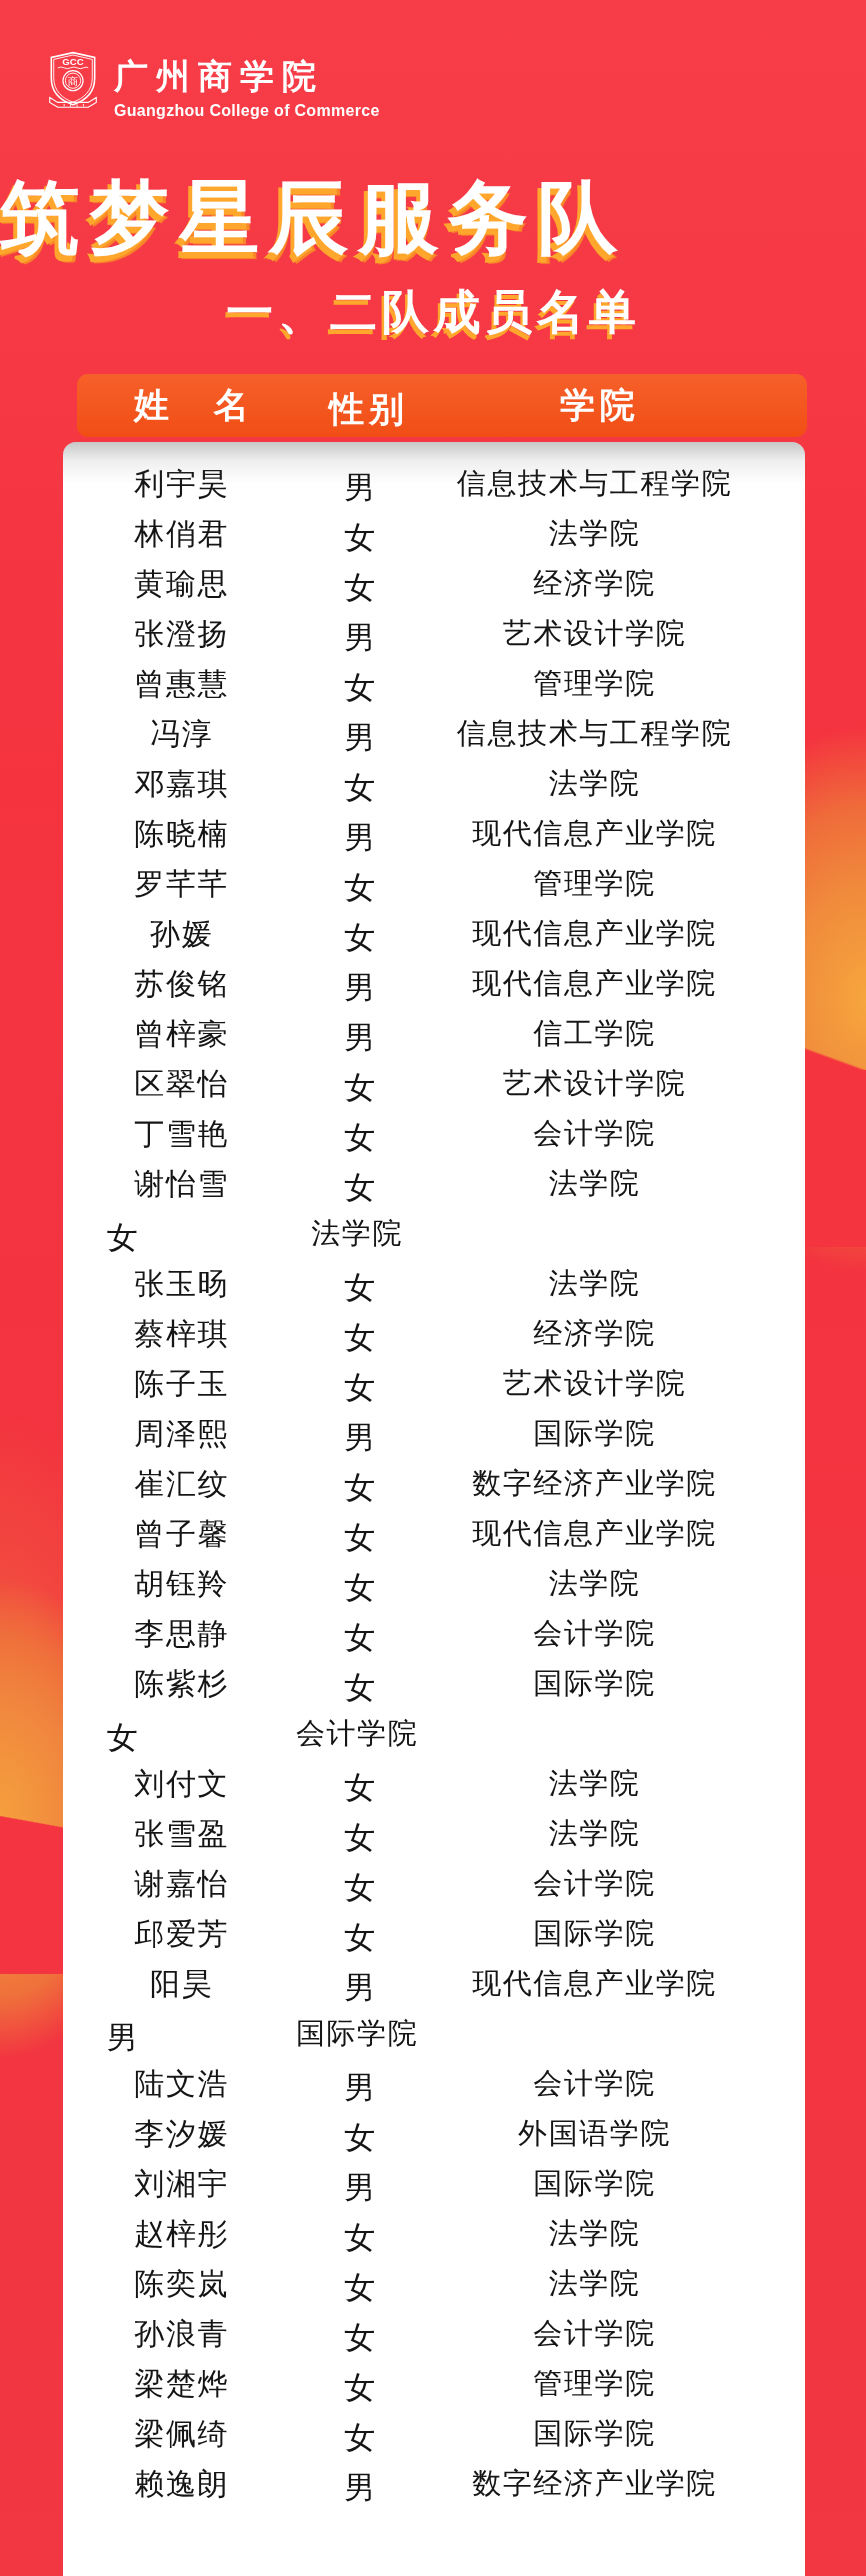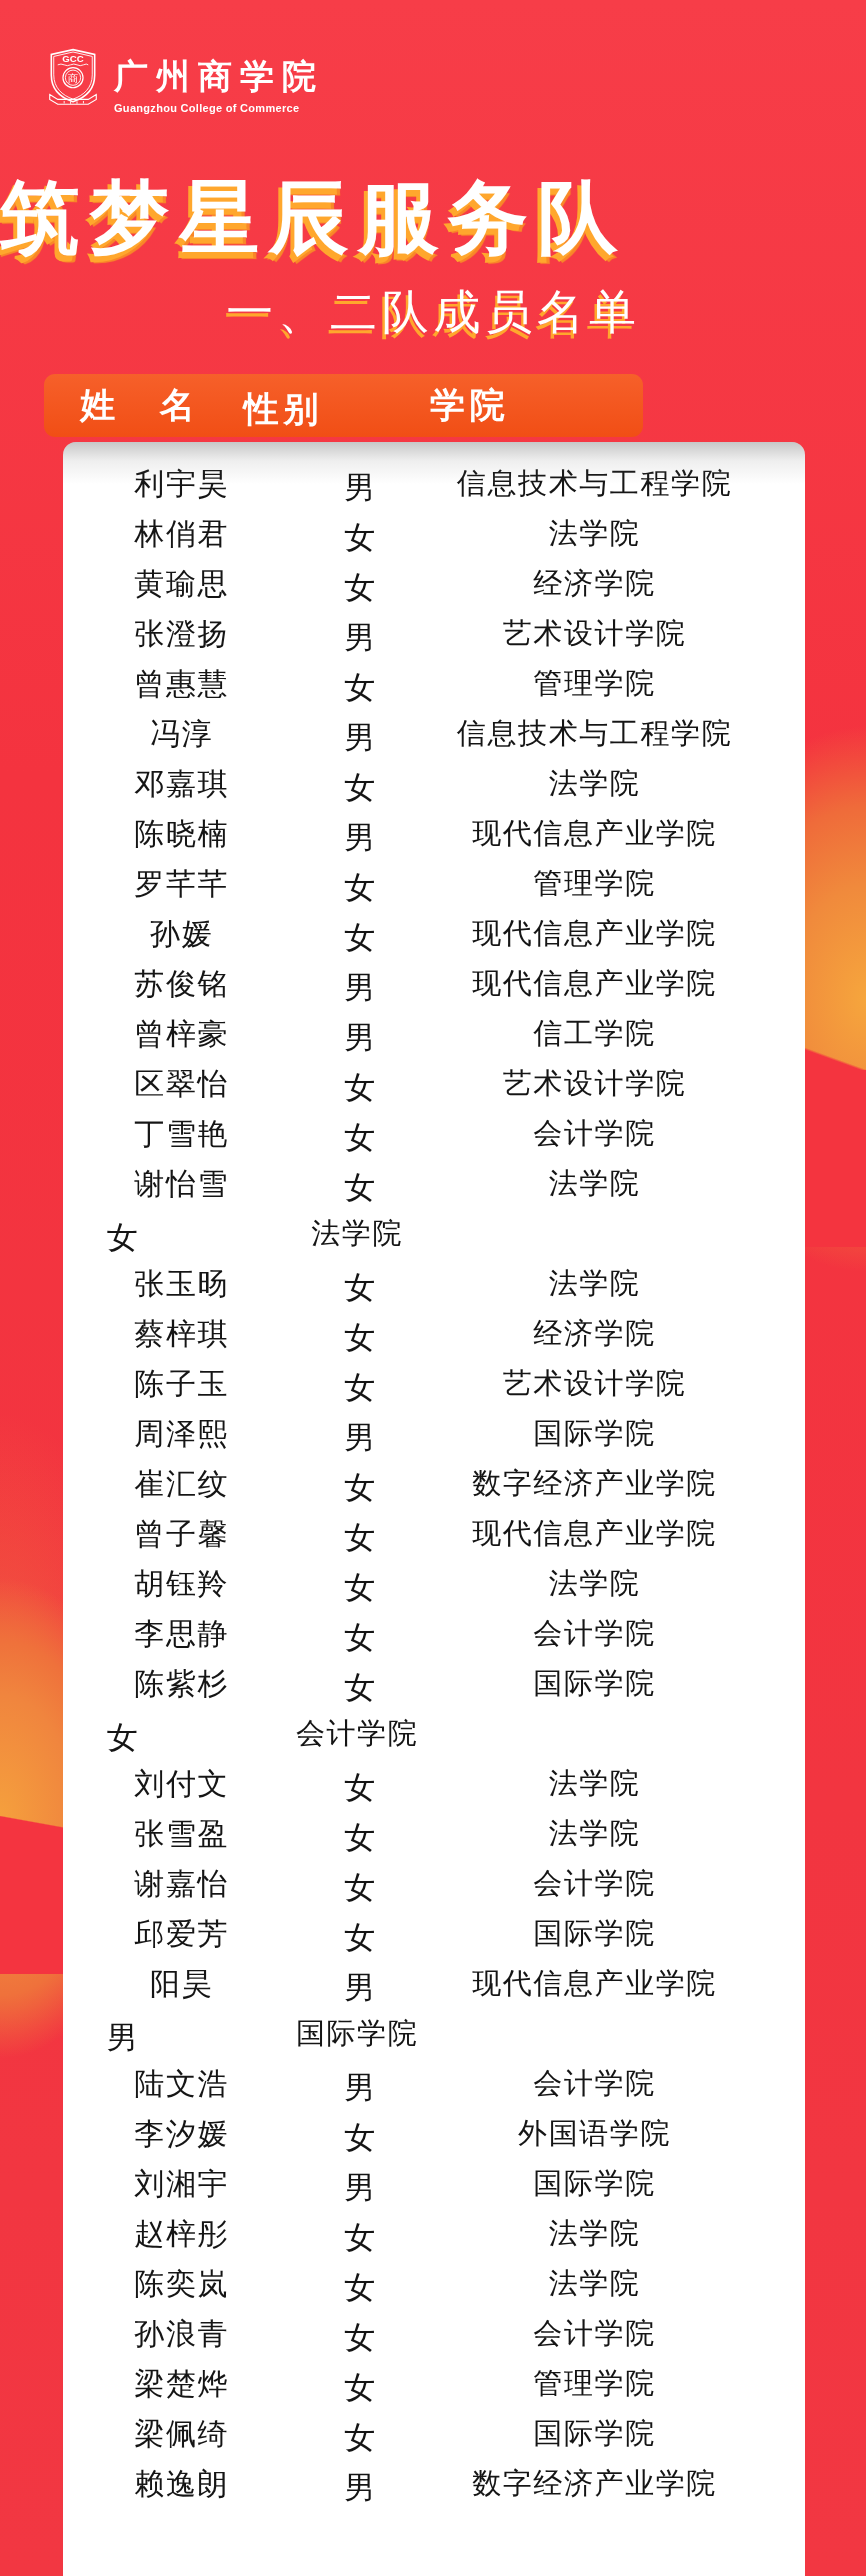--- a/index.html
+++ b/index.html
@@ -29,36 +29,36 @@
       177px 32px,
       177px 128px,
       100% 100%, 100% 100%, 100% 100%, 100% 100%;
   }
   
   .logo{position:absolute;left:48px;top:42px;display:flex;align-items:center;}
   .emblem{width:50px;height:61px;flex:0 0 auto;}
   .emblem *{vector-effect:non-scaling-stroke;}
   .logo-text{margin-left:16px;color:#fff;}
   .logo-cn{font-family:"Liberation Serif",serif;font-size:34px;font-weight:700;letter-spacing:8px;line-height:1;margin-top:18px;}
-  .logo-en{font-size:11px;font-weight:700;letter-spacing:0.3px;margin-top:8px;}
+  .logo-en{font-size:16px;font-weight:700;letter-spacing:0.3px;margin-top:8px;}
   
   .title{
     position:absolute;top:149px;left:0;width:100%;text-align:left;
     font-size:80px;font-weight:900;letter-spacing:9.6px;color:#fff;line-height:1.1;
     text-shadow:-4px 6.4px 0 #FFA72D, -0.8px 7.2px 0.8px rgba(249,150,35,.85);
     margin-top:25px;
   }
   .subtitle{
     position:absolute;top:281px;left:0;width:100%;text-align:center;
-    font-size:47px;font-weight:400;letter-spacing:4.8px;color:#fff;
+    font-size:47px;font-weight:700;letter-spacing:4.8px;color:#fff;
     text-shadow:-2.4px 4.8px 0 #FFA72D;
   }
   
   .table-head{
-    position:absolute;left:44px;top:374px;width:599px;height:63px;
+    position:absolute;left:77px;top:374px;width:730px;height:63px;
     border-radius:11.2px;display:flex;align-items:center;
     background:linear-gradient(180deg,#F6602A 0%,#F14E15 100%);
     color:#fff;font-weight:700;font-size:35px;letter-spacing:4.8px;
   }
   .cell{text-align:center;box-sizing:border-box;}
   .col-name{width:32%;}
   .col-gender{width:16%;margin-top:8px;}
   .col-college{width:52%;padding-right:35px;}
   
   .panel{

